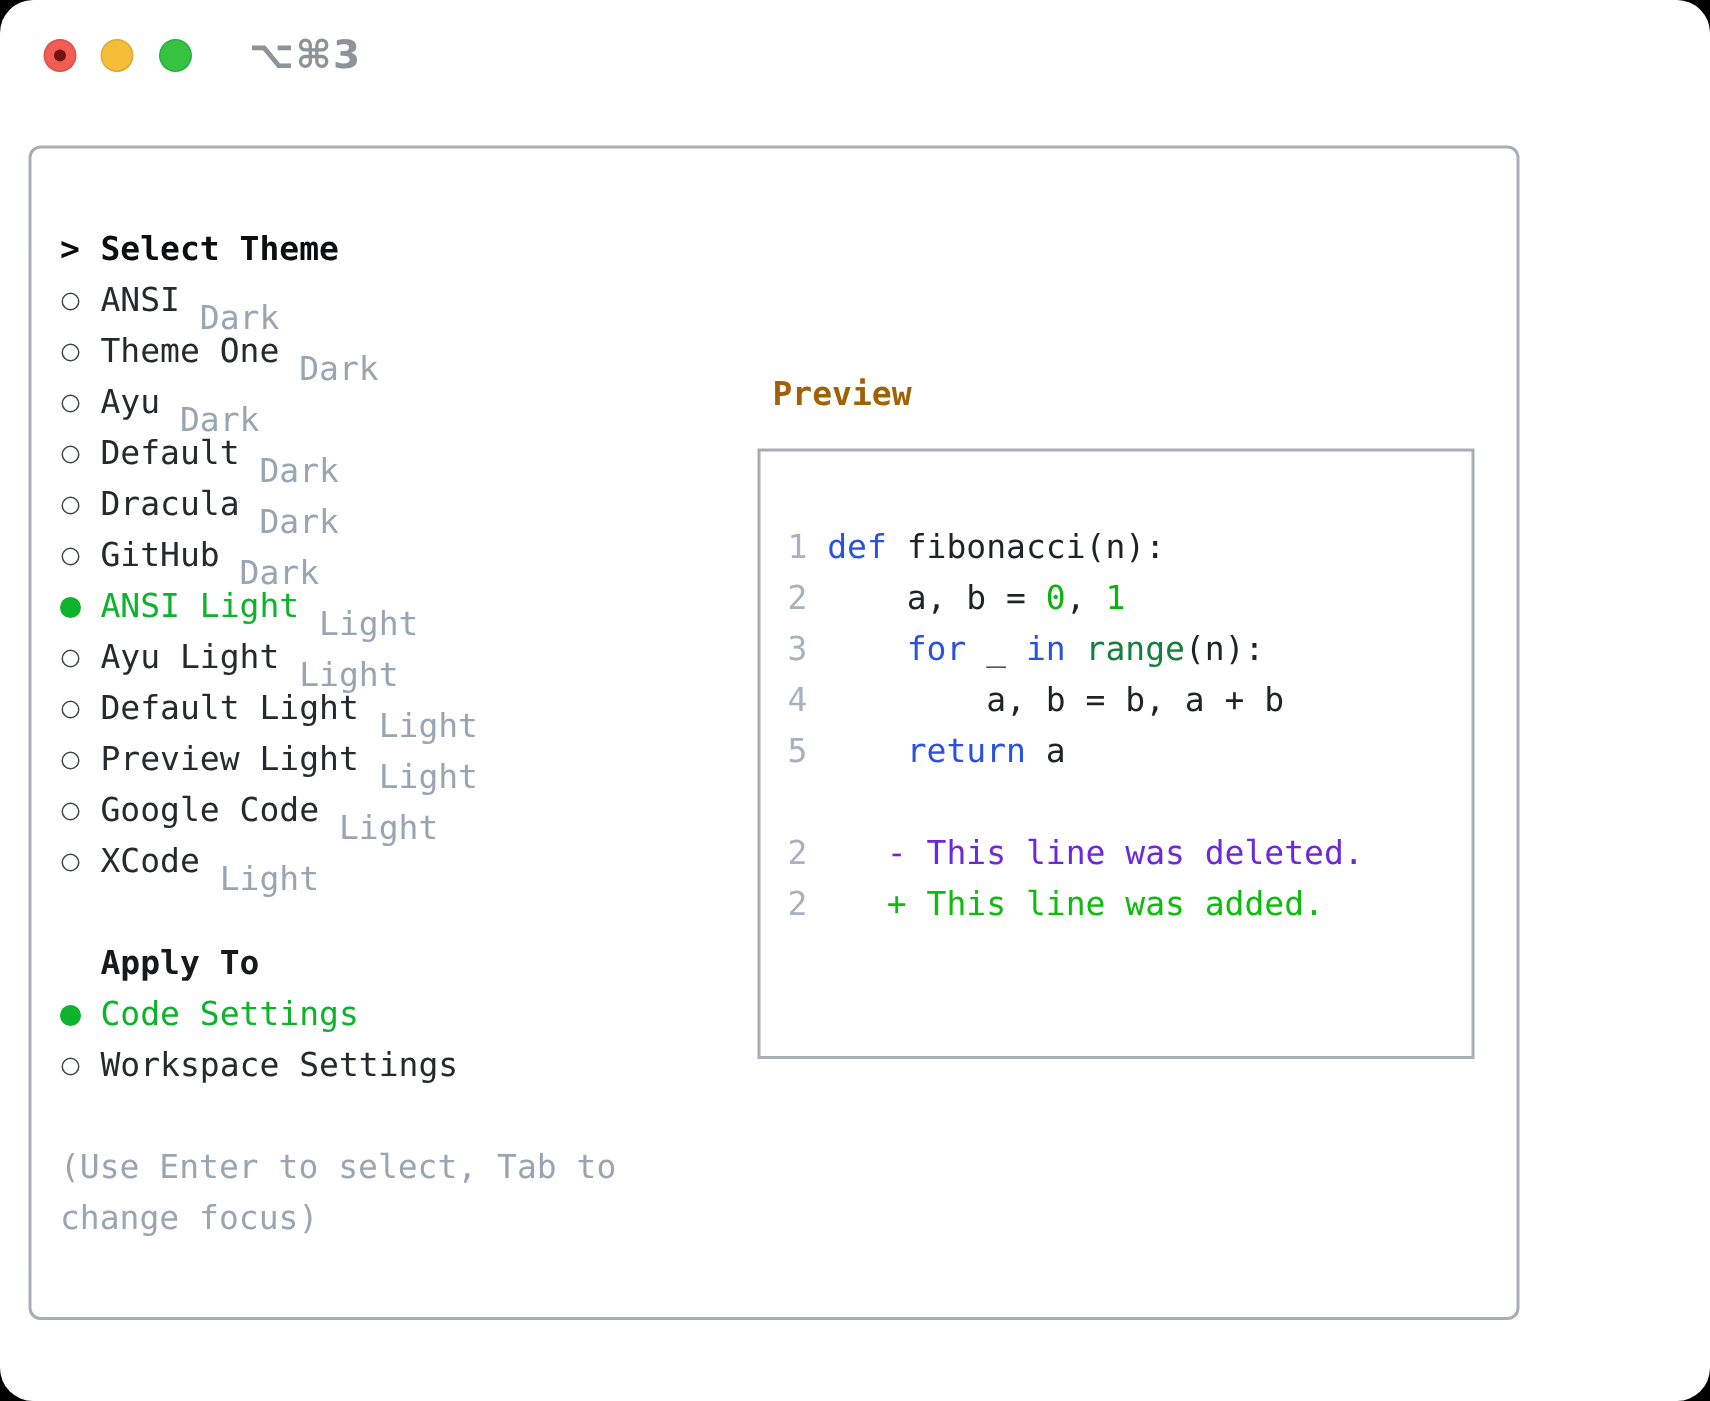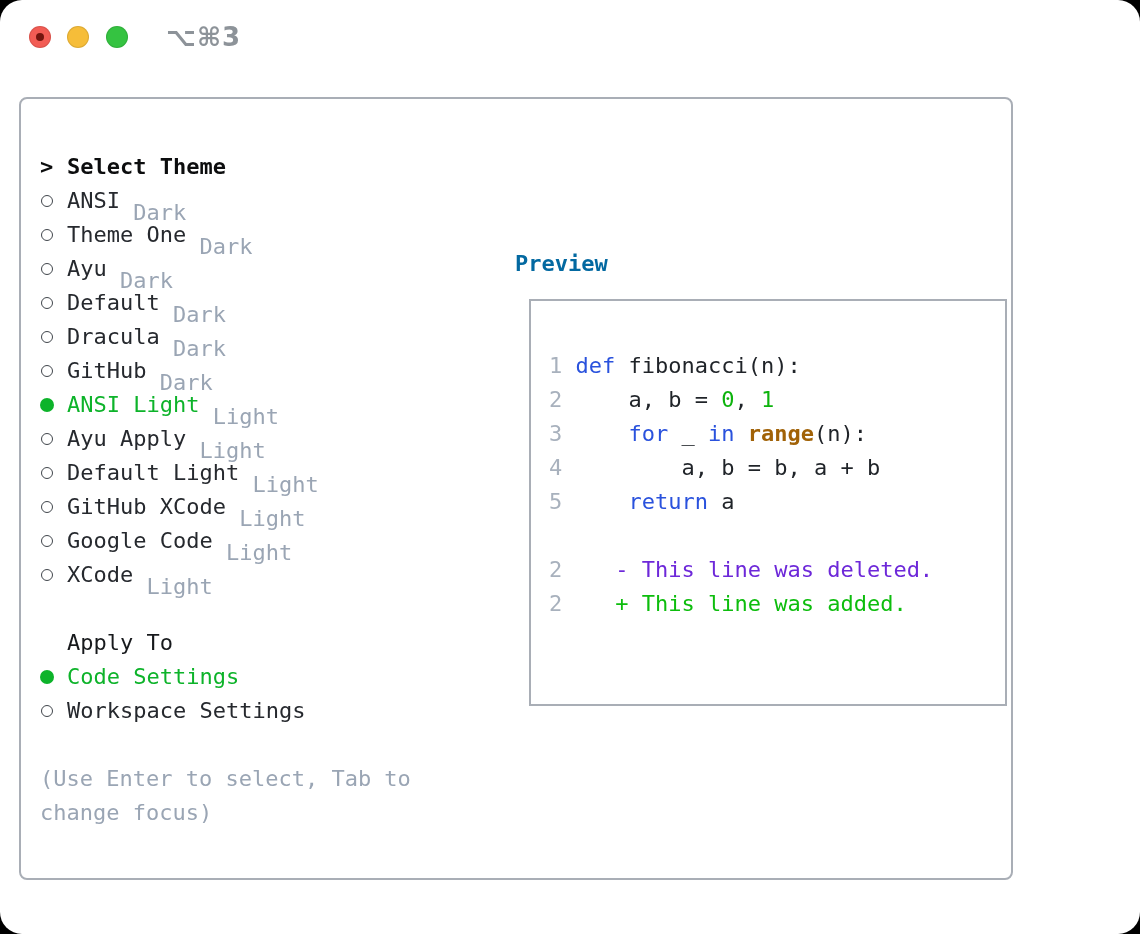--- a/index.html
+++ b/index.html
@@ -24,40 +24,40 @@
   .panel{
     position:absolute;left:19px;top:97px;width:990px;height:779px;
     border:2px solid #a9aeb6;border-radius:8px;background:#fff;
   }
   
   .left-col{position:absolute;left:19px;top:51px;font-size:22px;line-height:34px;color:#26292e;}
   .row{height:34px;white-space:pre;display:flex;align-items:center;}
   .marker{display:inline-flex;width:27px;align-items:center;flex:none;}
   .prompt{color:#0c0d0e;font-weight:bold;}
   .title-row{font-weight:bold;color:#0c0d0e;}
-  .section-title{font-weight:normal;color:#17191c;}
+  .section-title{font-weight:bold;color:#17191c;}
   .ring{width:12px;height:12px;border:1.5px solid #41464c;border-radius:50%;box-sizing:border-box;margin-left:1px;}
   .dot-sel{width:14px;height:14px;border-radius:50%;background:var(--green);margin-left:0px;}
   .muted{color:#9aa5b4;margin-top:24px;}
   .sel{color:var(--green);}
   .spacer{height:34px;}
   .hint{color:#9aa5b4;}
   
   .preview-title{position:absolute;left:494px;top:148px;height:34px;line-height:34px;
-    font-size:22px;font-weight:bold;color:#0369a1;text-align:center;}
+    font-size:22px;font-weight:bold;color:#a16207;text-align:center;}
   .preview-box{
-    position:absolute;left:508px;top:200px;width:474px;height:403px;
+    position:absolute;left:484px;top:200px;width:474px;height:403px;
     border:2px solid #a9aeb6;background:#fff;overflow:hidden;
   }
   .code{position:absolute;left:18px;top:48px;font-size:22px;line-height:34px;}
   .pline{height:34px;white-space:pre;}
   .lnum{color:#a8b1bd;}
   .kw{color:#2a52dd;}
   .num{color:#0db30d;}
-  .builtin{color:#a16207;font-weight:bold;}
+  .builtin{color:#15803d;}
   .plain{color:#1f2328;}
   .ctx{color:#8b939e;}
   .del{color:#6d28d9;}
   .add{color:#0dbd0d;}
 </style>
 </head>
 <body>
 
 <div class="screen">
 
@@ -79,23 +79,23 @@
       </div>
 
       <div>
           <div class="row"><span class="marker"><span class="ring"></span></span><span>ANSI</span><span class="muted"> Dark</span></div>
           <div class="row"><span class="marker"><span class="ring"></span></span><span>Theme One</span><span class="muted"> Dark</span></div>
           <div class="row"><span class="marker"><span class="ring"></span></span><span>Ayu</span><span class="muted"> Dark</span></div>
           <div class="row"><span class="marker"><span class="ring"></span></span><span>Default</span><span class="muted"> Dark</span></div>
           <div class="row"><span class="marker"><span class="ring"></span></span><span>Dracula</span><span class="muted"> Dark</span></div>
           <div class="row"><span class="marker"><span class="ring"></span></span><span>GitHub</span><span class="muted"> Dark</span></div>
           <div class="row"><span class="marker"><span class="dot-sel"></span></span><span class="sel">ANSI Light</span><span class="muted"> Light</span></div>
-          <div class="row"><span class="marker"><span class="ring"></span></span><span>Ayu Apply</span><span class="muted"> Light</span></div>
+          <div class="row"><span class="marker"><span class="ring"></span></span><span>Ayu Light</span><span class="muted"> Light</span></div>
           <div class="row"><span class="marker"><span class="ring"></span></span><span>Default Light</span><span class="muted"> Light</span></div>
-          <div class="row"><span class="marker"><span class="ring"></span></span><span>GitHub XCode</span><span class="muted"> Light</span></div>
+          <div class="row"><span class="marker"><span class="ring"></span></span><span>Preview Light</span><span class="muted"> Light</span></div>
           <div class="row"><span class="marker"><span class="ring"></span></span><span>Google Code</span><span class="muted"> Light</span></div>
           <div class="row"><span class="marker"><span class="ring"></span></span><span>XCode</span><span class="muted"> Light</span></div>
         </div>
 
       <div class="spacer"></div>
 
       <div class="row section-title">
         <span class="marker"></span>
         <span>Apply To</span>
       </div>

